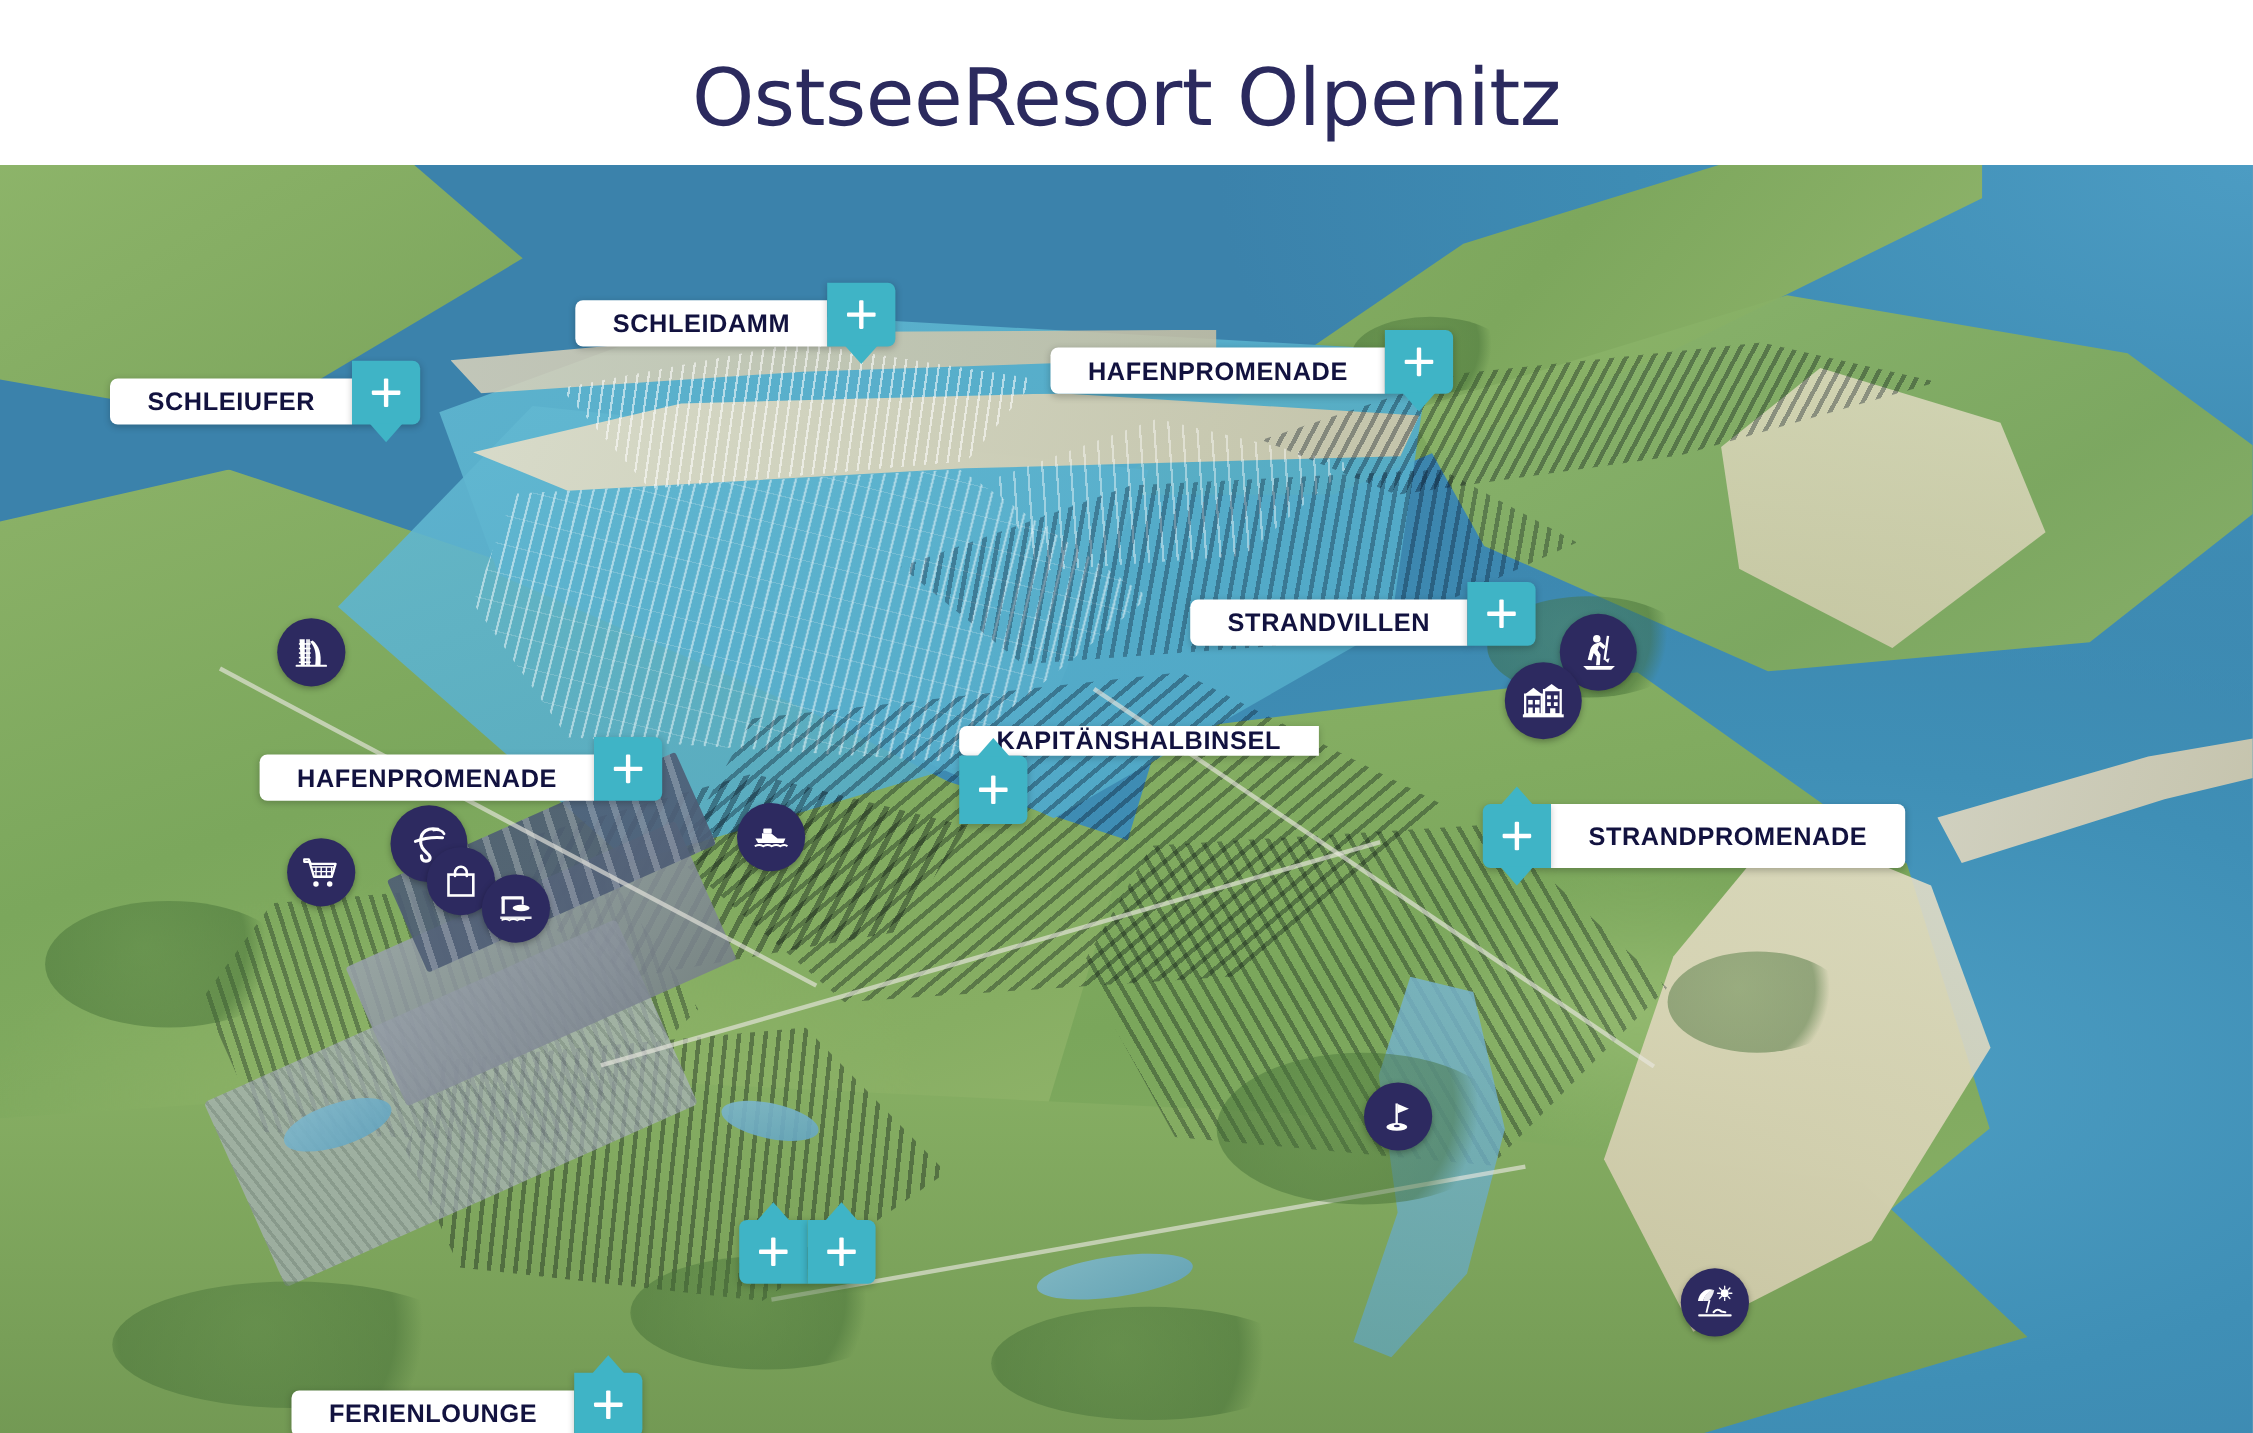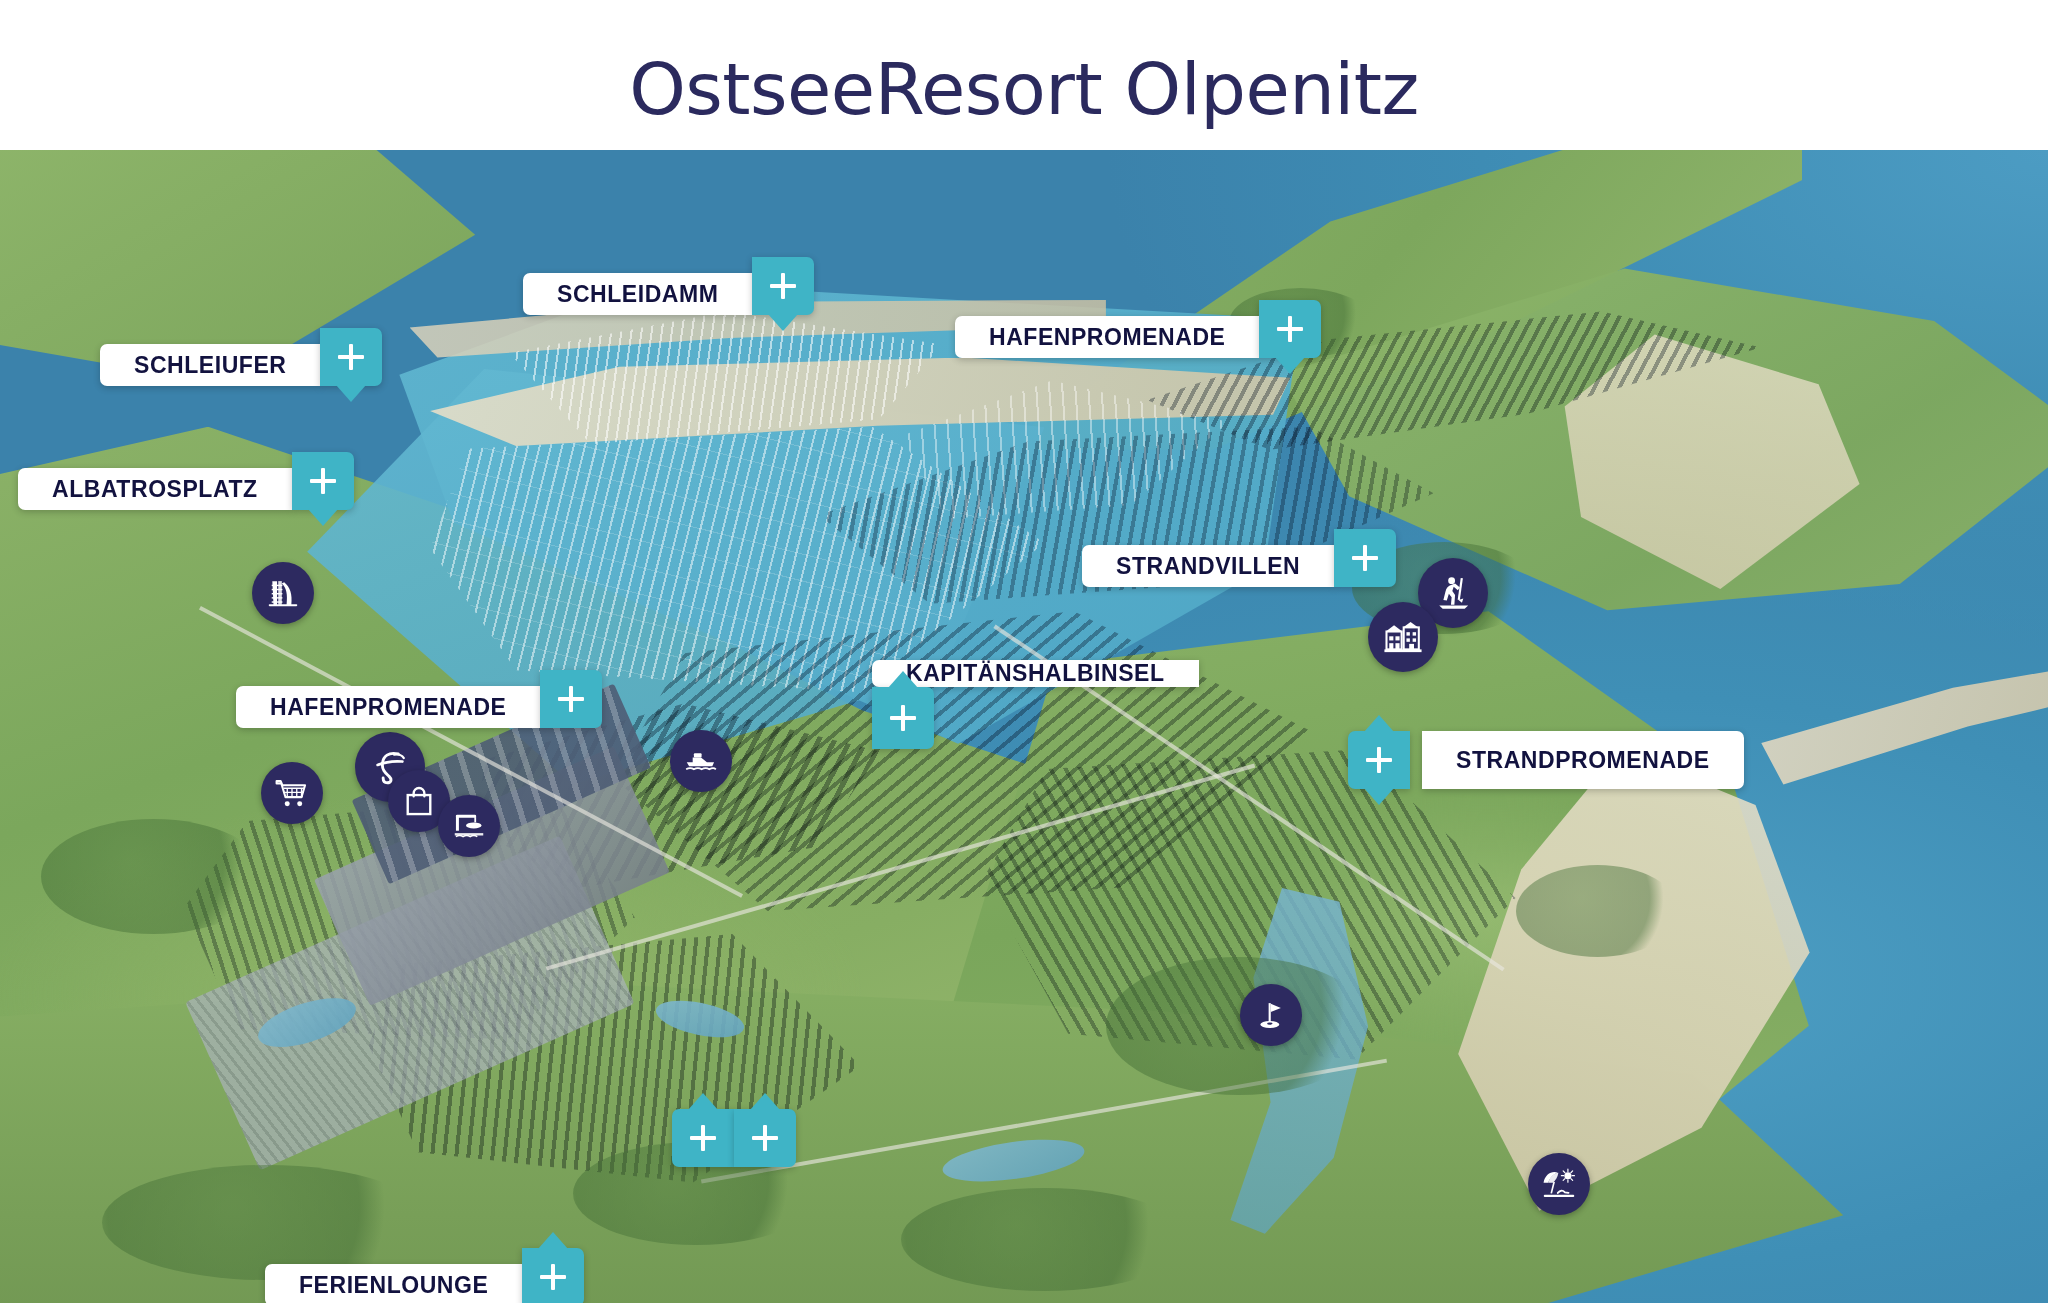--- a/index.html
+++ b/index.html
@@ -451,28 +451,20 @@
 
   <div class="hotspot" style="left:100px; top:178px;">
     <div class="hs-text rl">SCHLEIUFER</div>
     <div class="hs-plus pr">
       <span class="bar h"></span>
       <span class="bar v"></span>
       <span class="ptr down"></span>
     </div>
   </div>
 
-  <div class="hotspot" style="left:18px; top:302px;">
-    <div class="hs-text rl">ALBATROSPLATZ</div>
-    <div class="hs-plus pr">
-      <span class="bar h"></span>
-      <span class="bar v"></span>
-      <span class="ptr down"></span>
-    </div>
-  </div>
 
 
 
   <div class="hotspot" style="left:1082px; top:379px;">
     <div class="hs-text rl">STRANDVILLEN</div>
     <div class="hs-plus pr">
       <span class="bar h"></span>
       <span class="bar v"></span>
     </div>
   </div>
@@ -487,21 +479,21 @@
   </div>
 
   <div class="hotspot" style="left:236px; top:520px;">
     <div class="hs-text rl">HAFENPROMENADE</div>
     <div class="hs-plus pr">
       <span class="bar h"></span>
       <span class="bar v"></span>
     </div>
   </div>
 
-  <div class="hotspot" style="left:1348px; top:581px;gap:12px;">
+  <div class="hotspot" style="left:1348px; top:581px;">
     <div class="hs-plus pl">
       <span class="bar h"></span>
       <span class="bar v"></span>
       <span class="ptr up"></span>
       <span class="ptr down"></span>
     </div>
     <div class="hs-text rr">STRANDPROMENADE</div>
   </div>
 
   <div class="hotspot" style="left:672px; top:959px;">

